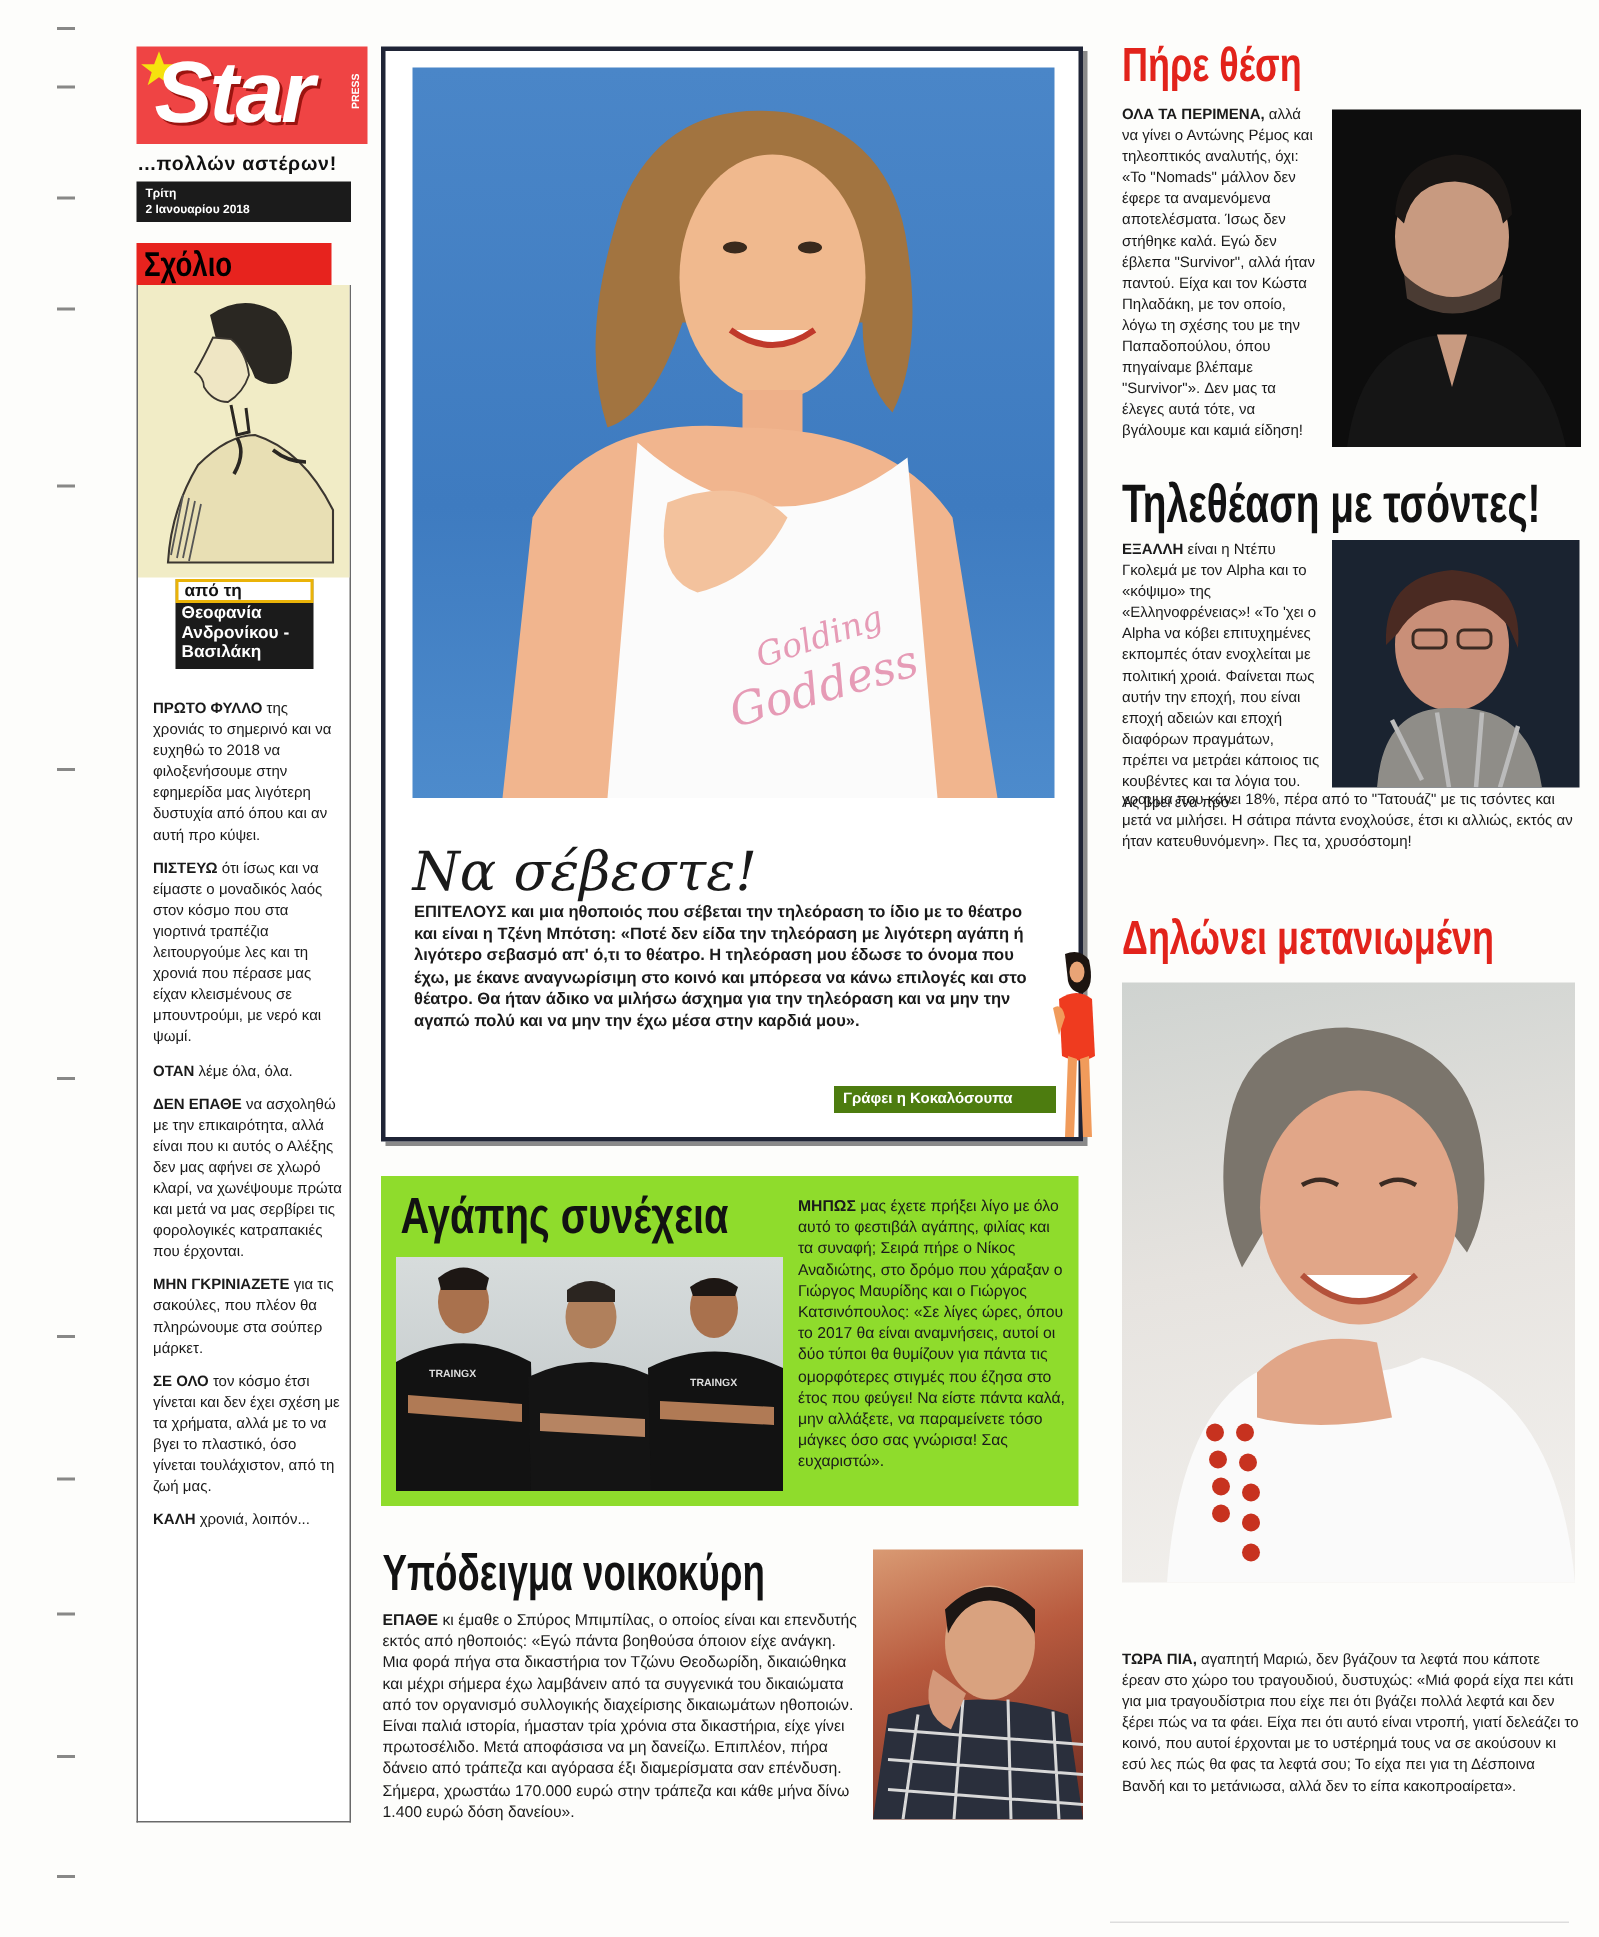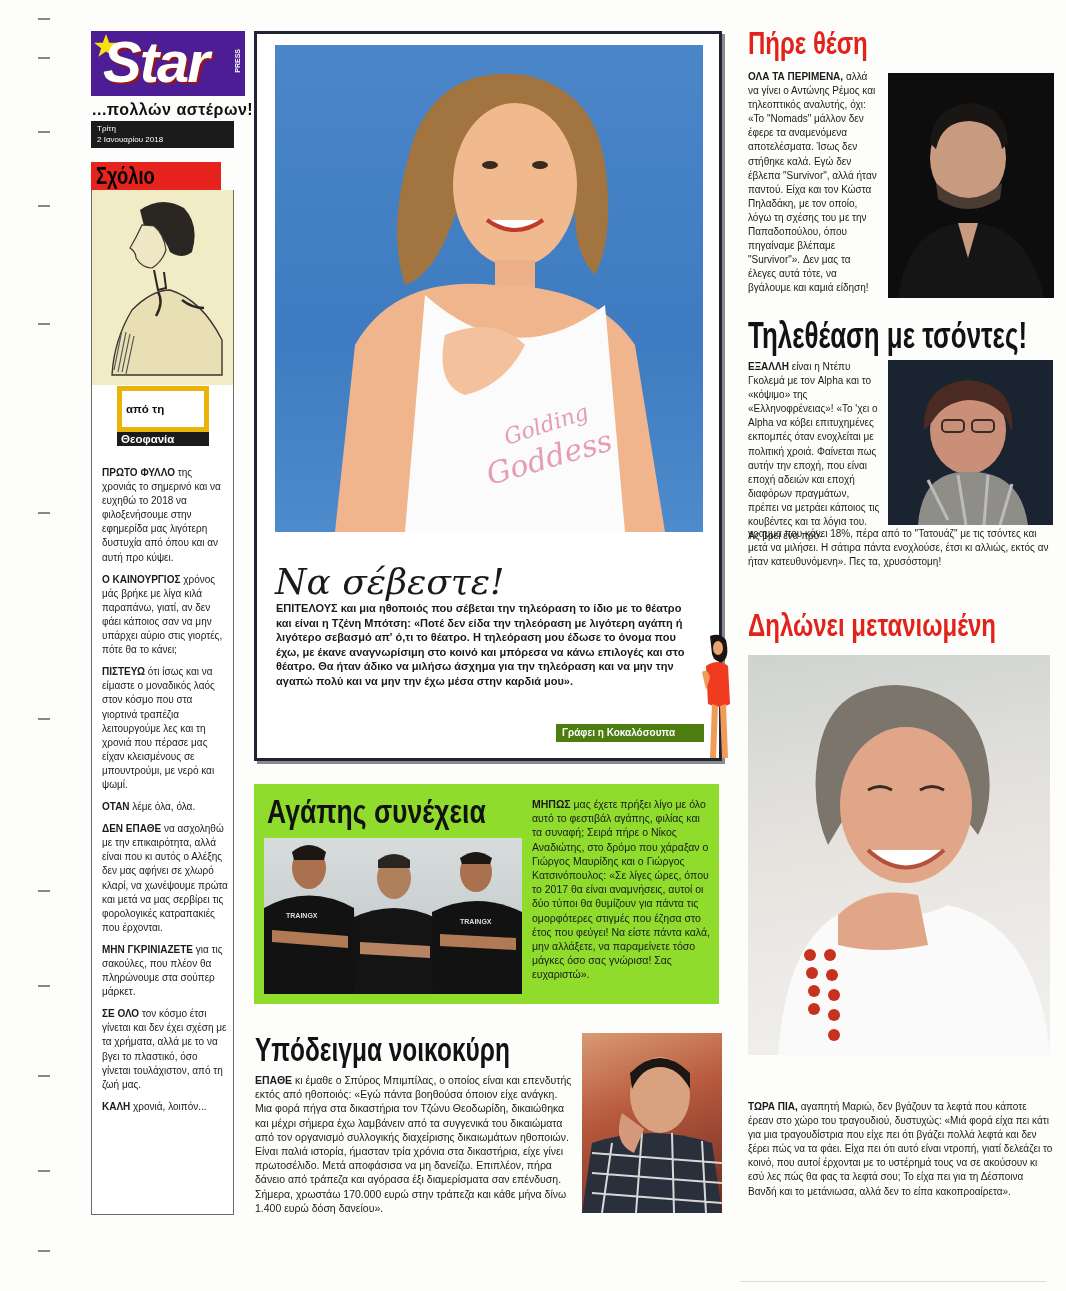--- a/index.html
+++ b/index.html
@@ -3,32 +3,32 @@
 <meta charset="utf-8">
 <style>
   * { box-sizing: border-box; margin: 0; padding: 0; }
   html, body { width: 1066px; height: 1291px; background: #fdfdfb; overflow: hidden; }
   body { position: relative; font-family: "Liberation Sans", sans-serif; color: #111; }
   .abs { position: absolute; }
   .body-text { font-family: "Liberation Sans", sans-serif; font-size: 10px; line-height: 14.1px; color: #1a1a1a; }
   .body-text b { font-weight: 700; }
 
   
-  #logo { left: 91px; top: 31px; width: 154px; height: 65px; background: #4c1d95; overflow: hidden; }
+  #logo { left: 91px; top: 31px; width: 154px; height: 65px; background: #ef4444; overflow: hidden; }
   #logo .word { position: absolute; left: 12px; top: -3px; font-size: 58px; font-weight: 900; font-style: italic; color: #fff; letter-spacing: -2px; font-family: "Liberation Sans", sans-serif; text-shadow: 2px 2px 0 #9b1410; }
   #logo .press { position: absolute; right: 4px; top: 18px; font-size: 7px; color: #fff; font-weight: 700; writing-mode: vertical-rl; transform: rotate(180deg); }
   #logo .star { position: absolute; left: 2px; top: 2px; width: 26px; height: 26px; }
-  #tagline { left: 92px; top: 101px; font-size: 16px; font-weight: 700; letter-spacing: 0.5px; }
-  #datebox { left: 91px; top: 121px; width: 143px; height: 27px; background: #1b1b1b; color: #fff; font-size: 8px; font-weight: 400; padding: 2px 6px; line-height: 11px; }
+  #tagline { left: 92px; top: 101px; font-size: 13px; font-weight: 700; letter-spacing: 0.5px; }
+  #datebox { left: 91px; top: 121px; width: 143px; height: 27px; background: #1b1b1b; color: #fff; font-size: 8px; font-weight: 700; padding: 2px 6px; line-height: 11px; }
   #sxolio-head { left: 91px; top: 162px; width: 130px; height: 28px; background: #e7231e; color: #000000; }
   #sxolio-head span { position: absolute; left: 5px; top: 1px; font-size: 23px; font-weight: 900; transform: scaleX(0.8); transform-origin: left top; }
   #sxolio-box { left: 91px; top: 190px; width: 143px; height: 1025px; border: 1px solid #6a6a6a; border-top: none; background: #fff; }
   #sketch { left: 92px; top: 190px; width: 141px; height: 195px; background: #f1ecc6; }
   #byline { left: 117px; top: 386px; width: 92px; height: 60px; background: #1b1b1b; color: #fff; font-size: 11.5px; font-weight: 700; line-height: 13px; }
-  #byline .from { display: block; background: #fff; color: #111; border: 5px solid #eab308; padding: 12px 4px; line-height: 12px; }
+  #byline .from { display: block; background: #fff; color: #111; border: 2px solid #eab308; padding: 0 4px; line-height: 12px; }
   #byline .name { display: block; padding: 1px 4px; }
   #col-left-text { left: 102px; top: 466px; width: 126px; }
   #col-left-text p { margin-bottom: 8px; text-align: left; }
 
   
   #feature-frame { left: 254px; top: 31px; width: 468px; height: 730px; border: 3px solid #1f2436; background: #fff; box-shadow: 3px 3px 0 #8a8a8a; }
   #feature-photo { left: 275px; top: 45px; width: 428px; height: 487px; background: linear-gradient(180deg, #4a86c8 0%, #3e7bc0 60%, #4d8bcc 100%); overflow: hidden; }
   #feature-title { left: 275px; top: 545px; font-family: "DejaVu Serif", serif; font-style: italic; font-size: 36px; color: #1a1a1a; margin-top: 16px; }
   #feature-text { left: 276px; top: 601px; width: 420px; font-size: 11px; line-height: 14.6px; font-weight: 700; color: #1a1a1a; }
   #feature-credit { left: 556px; top: 724px; width: 148px; height: 18px; background: #4d7c0f; color: #fff; font-size: 10px; font-weight: 700; padding: 3px 6px; white-space: nowrap; }
@@ -104,21 +104,20 @@
     <path d="M30 140 L22 180 M34 142 L26 182 M38 144 L30 182 M42 146 L34 184" stroke="#555" stroke-width="1.2"></path>
     <path d="M66 102 Q72 112 64 126 M90 110 Q100 118 112 118" fill="none" stroke="#2a2722" stroke-width="2.4"></path>
   </svg>
 </div>
 <div id="byline" class="abs">
   <span class="from">από τη</span>
   <span class="name">Θεοφανία Ανδρονίκου - Βασιλάκη</span>
 </div>
 <div id="col-left-text" class="abs body-text">
   <p><b>ΠΡΩΤΟ ΦΥΛΛΟ</b><span> της χρονιάς το σημερινό και να ευχηθώ το 2018 να φιλοξενήσουμε στην εφημερίδα μας λιγότερη δυστυχία από όπου και αν αυτή προ κύψει.</span></p>
-  <p><b>Ο ΚΑΙΝΟΥΡΓΙΟΣ</b><span> χρόνος μάς βρήκε με λίγα κιλά παραπάνω, γιατί, αν δεν φάει κάποιος σαν να μην υπάρχει αύριο στις γιορτές, πότε θα το κάνει;</span></p>
   <p><b>ΠΙΣΤΕΥΩ</b><span> ότι ίσως και να είμαστε ο μοναδικός λαός στον κόσμο που στα γιορτινά τραπέζια λειτουργούμε λες και τη χρονιά που πέρασε μας είχαν κλεισμένους σε μπουντρούμι, με νερό και ψωμί.</span></p>
   <p><b>ΟΤΑΝ</b><span> λέμε όλα, όλα.</span></p>
   <p><b>ΔΕΝ ΕΠΑΘΕ</b><span> να ασχοληθώ με την επικαιρότητα, αλλά είναι που κι αυτός ο Αλέξης δεν μας αφήνει σε χλωρό κλαρί, να χωνέψουμε πρώτα και μετά να μας σερβίρει τις φορολογικές κατραπακιές που έρχονται.</span></p>
   <p><b>ΜΗΝ ΓΚΡΙΝΙΑΖΕΤΕ</b><span> για τις σακούλες, που πλέον θα πληρώνουμε στα σούπερ μάρκετ.</span></p>
   <p><b>ΣΕ ΟΛΟ</b><span> τον κόσμο έτσι γίνεται και δεν έχει σχέση με τα χρήματα, αλλά με το να βγει το πλαστικό, όσο γίνεται τουλάχιστον, από τη ζωή μας.</span></p>
   <p><b>ΚΑΛΗ</b><span> χρονιά, λοιπόν...</span></p>
 </div>
 
 <div id="feature-frame" class="abs"></div>
 <div id="feature-photo" class="abs">

